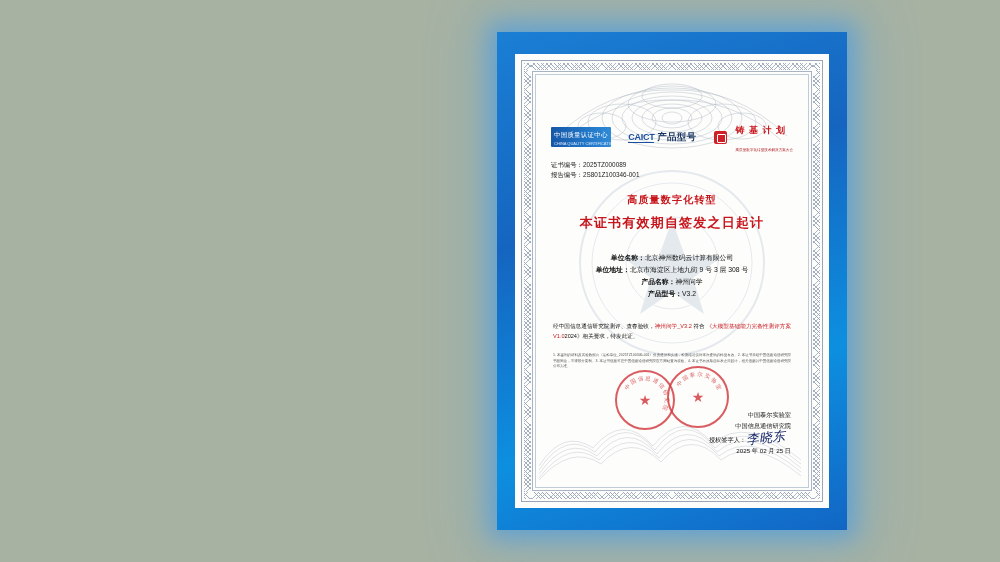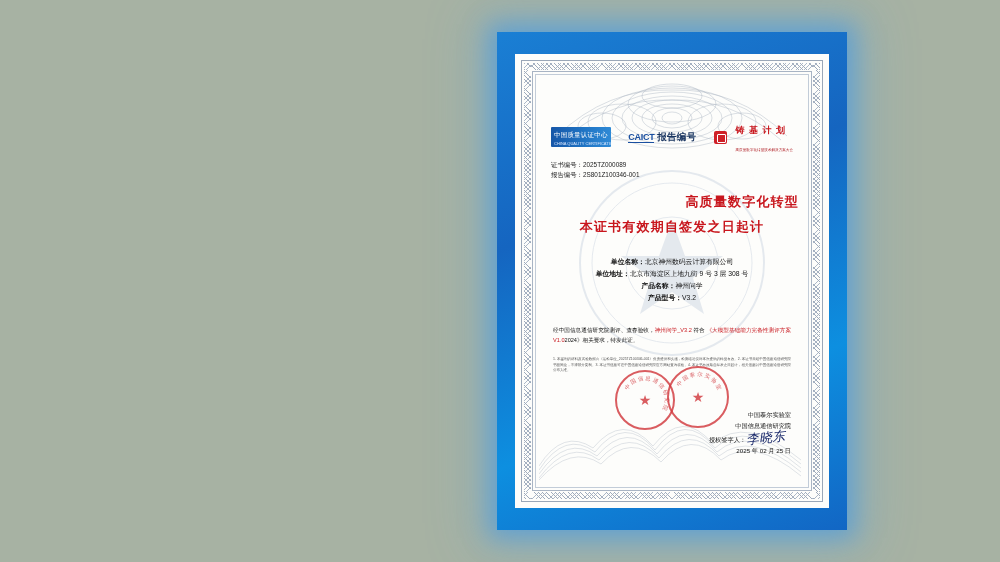--- a/index.html
+++ b/index.html
@@ -211,21 +211,21 @@
 
   .titles {
     margin-top: 14px;
     text-align: center;
   }
   .title-main, .title-sub {
     color: #c8161d;
     font-weight: bold;
     letter-spacing: 1.2px;
   }
-  .title-main { font-size: 13px; text-align: right; }
+  .title-main { font-size: 10px; }
   .title-sub { font-size: 13px; margin-top: 7px; }
 
   .fields {
     margin-top: 20px;
     text-align: center;
     font-size: 6.8px;
     color: #111;
     line-height: 12px;
   }
   .field-label { font-weight: bold; }
@@ -359,21 +359,21 @@
 
       <div class="content">
 
         <div class="logo-row">
           <div class="logo-left-box">
             <span class="ll-text">中国质量认证中心</span>
             <span class="ll-sub">CHINA QUALITY CERTIFICATION CENTRE</span>
           </div>
           <div class="logo-caict">
             <span class="caict-mark">CAICT</span>
-            <span class="caict-cn">报告编号</span>
+            <span class="caict-cn">产品型号</span>
           </div>
           <div class="logo-right">
             <span class="zhuji-badge"></span>
             <span>
               <span class="zhuji-text">铸 基 计 划</span><br>
               <span class="zhuji-sub">高质量数字化转型技术解决方案大会</span>
             </span>
           </div>
         </div>
 

